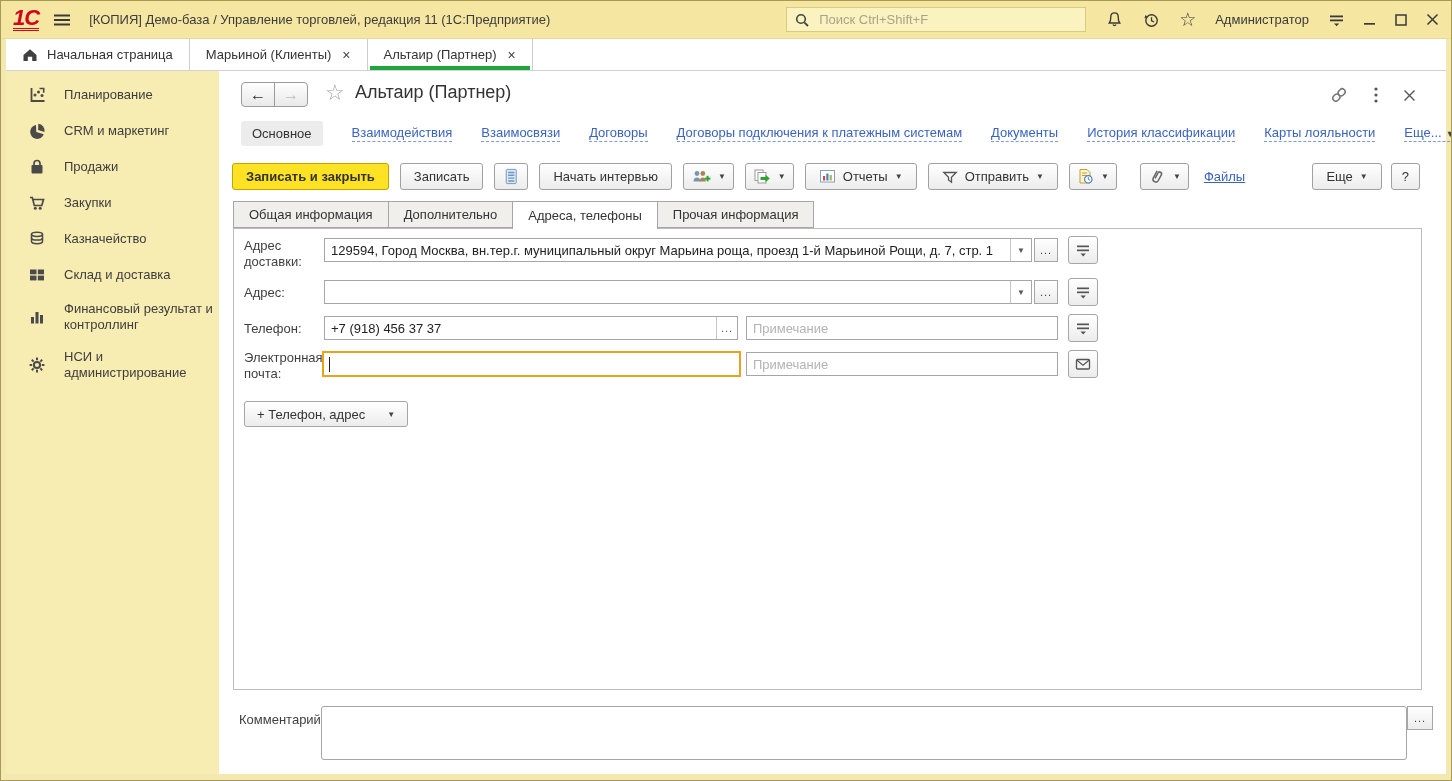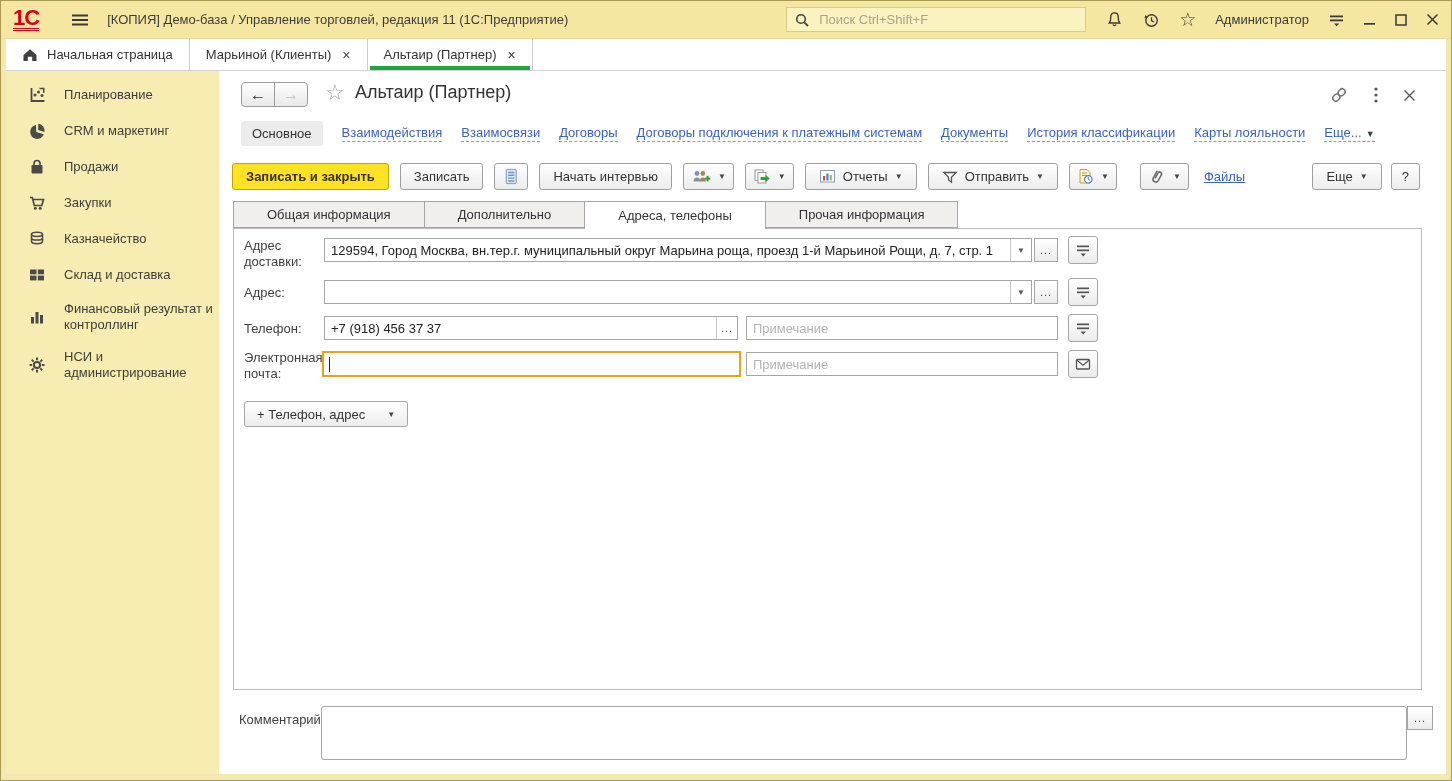--- a/index.html
+++ b/index.html
@@ -4,21 +4,21 @@
 <style>
   html,body{margin:0;padding:0;background:#e9e9e9;}
   *{font-family:"Liberation Sans","DejaVu Sans",sans-serif;}
   .window{position:relative;width:1452px;height:781px;border:1px solid #a89a52;background:#f2e8b0;
           box-sizing:border-box;overflow:hidden;font-size:13px;color:#333;}
   svg{display:block;}
 
   
   .titlebar{position:absolute;left:0;top:0;right:0;height:38px;background:#f5e7a2;display:flex;
             align-items:center;padding:0 12px;box-sizing:border-box;border-bottom:1px solid #e7daa0;}
-  .logo{font-weight:700;font-size:22px;color:#d6001c;letter-spacing:-1px;margin-right:32px;
+  .logo{font-weight:700;font-style:italic;font-size:22px;color:#d6001c;letter-spacing:-1px;margin-right:14px;
         border-bottom:3px double #d6001c;line-height:20px;}
   .tb-btn{display:flex;align-items:center;justify-content:center;cursor:pointer;background:none;border:none;padding:0;}
   .app-title{margin-left:18px;font-size:13px;color:#3c3c3c;white-space:nowrap;}
   .search{margin-left:auto;width:300px;height:25px;background:#faf2bf;border:1px solid #d9cb84;
           display:flex;align-items:center;padding:0 7px;gap:7px;box-sizing:border-box;}
   .search input{border:none;background:transparent;outline:none;font-size:13px;flex:1;color:#7f1d1d;min-width:0;}
   .search input::placeholder{color:#a9a488;}
   .tb-icons{display:flex;align-items:center;gap:19px;margin-left:20px;}
   .tb-user{font-size:13px;color:#3a3a3a;}
   .winctl{font-size:15px;color:#3a3a3a;line-height:15px;}
@@ -42,38 +42,38 @@
   .hdr-nav{position:absolute;left:22px;top:11px;display:flex;}
   .nbtn{width:34px;height:25px;border:1px solid #9b9b9b;background:linear-gradient(#fefefe,#e9e9e9);
         display:flex;align-items:center;justify-content:center;font-size:16px;cursor:pointer;box-sizing:border-box;}
   .nbtn.back{border-radius:4px 0 0 4px;color:#2b2b2b;}
   .nbtn.fwd{border-radius:0 4px 4px 0;color:#b5c0ca;margin-left:-1px;}
   .fav-star{position:absolute;left:106px;top:9px;font-size:22px;color:#a4a4a4;cursor:pointer;}
   .page-title{position:absolute;left:136px;top:11px;font-size:18px;color:#333;}
   .hdr-icons{position:absolute;right:30px;top:14px;display:flex;gap:25px;align-items:center;}
   .hdr-icons .hi{cursor:pointer;color:#555;}
 
-  .navlinks{position:absolute;left:22px;top:50px;right:36px;display:flex;align-items:center;gap:19px;
+  .navlinks{position:absolute;left:22px;top:50px;right:36px;display:flex;align-items:center;gap:29px;
             font-size:13px;white-space:nowrap;}
   .chip{background:#ececec;border-radius:3px;padding:5px 11px;color:#333;cursor:default;}
   .nlink{color:#3a63c0;border-bottom:1px dashed #7e99d6;padding-bottom:1px;cursor:pointer;}
   .nlink .da{color:#444;font-size:9px;border:none;margin-left:4px;}
 
   .toolbar{position:absolute;left:13px;top:92px;display:flex;align-items:center;gap:11px;}
   .btn{height:27px;border:1px solid #a0a0a0;border-radius:3px;background:linear-gradient(#ffffff,#ececec);
        padding:0 13px;font-size:13px;color:#333;display:inline-flex;align-items:center;gap:7px;
        box-sizing:border-box;cursor:pointer;white-space:nowrap;}
   .btn.icon{padding:0 7px;}
   .btn.primary{background:#ffe224;border-color:#c0a400;font-weight:700;}
   .da{font-size:8px;color:#444;}
   .flink{color:#3a63c0;text-decoration:underline;cursor:pointer;margin-left:4px;}
   .toolbar-right{position:absolute;right:26px;top:92px;display:flex;gap:9px;}
 
   .ftabs{position:absolute;left:14px;top:130px;display:flex;z-index:2;}
-  .ftab{height:27px;padding:0 33px;display:flex;align-items:center;font-size:13px;border:1px solid #a6a6a6;
+  .ftab{height:27px;padding:0 15px;display:flex;align-items:center;font-size:13px;border:1px solid #a6a6a6;
         background:#f0efec;margin-right:-1px;box-sizing:border-box;cursor:pointer;color:#333;}
   .ftab.active{background:#fff;height:28px;border-bottom:none;z-index:3;}
   .panel{position:absolute;left:14px;right:24px;top:157px;bottom:84px;border:1px solid #bcbcbc;background:#fff;}
 
   .f-label{position:absolute;font-size:13px;color:#3f3f3f;line-height:16px;}
   .combo{position:absolute;display:flex;height:24px;border:1px solid #a6a6a6;background:#fff;box-sizing:border-box;}
   .combo input{border:none;outline:none;flex:1;padding:1px 6px;font-size:13px;color:#222;background:transparent;min-width:0;}
   .combo input::placeholder{color:#b3b3b3;}
   .combo .dd{width:20px;border-left:1px solid #c6c6c6;display:flex;align-items:center;justify-content:center;
              font-size:8px;color:#555;cursor:pointer;flex:0 0 auto;}

